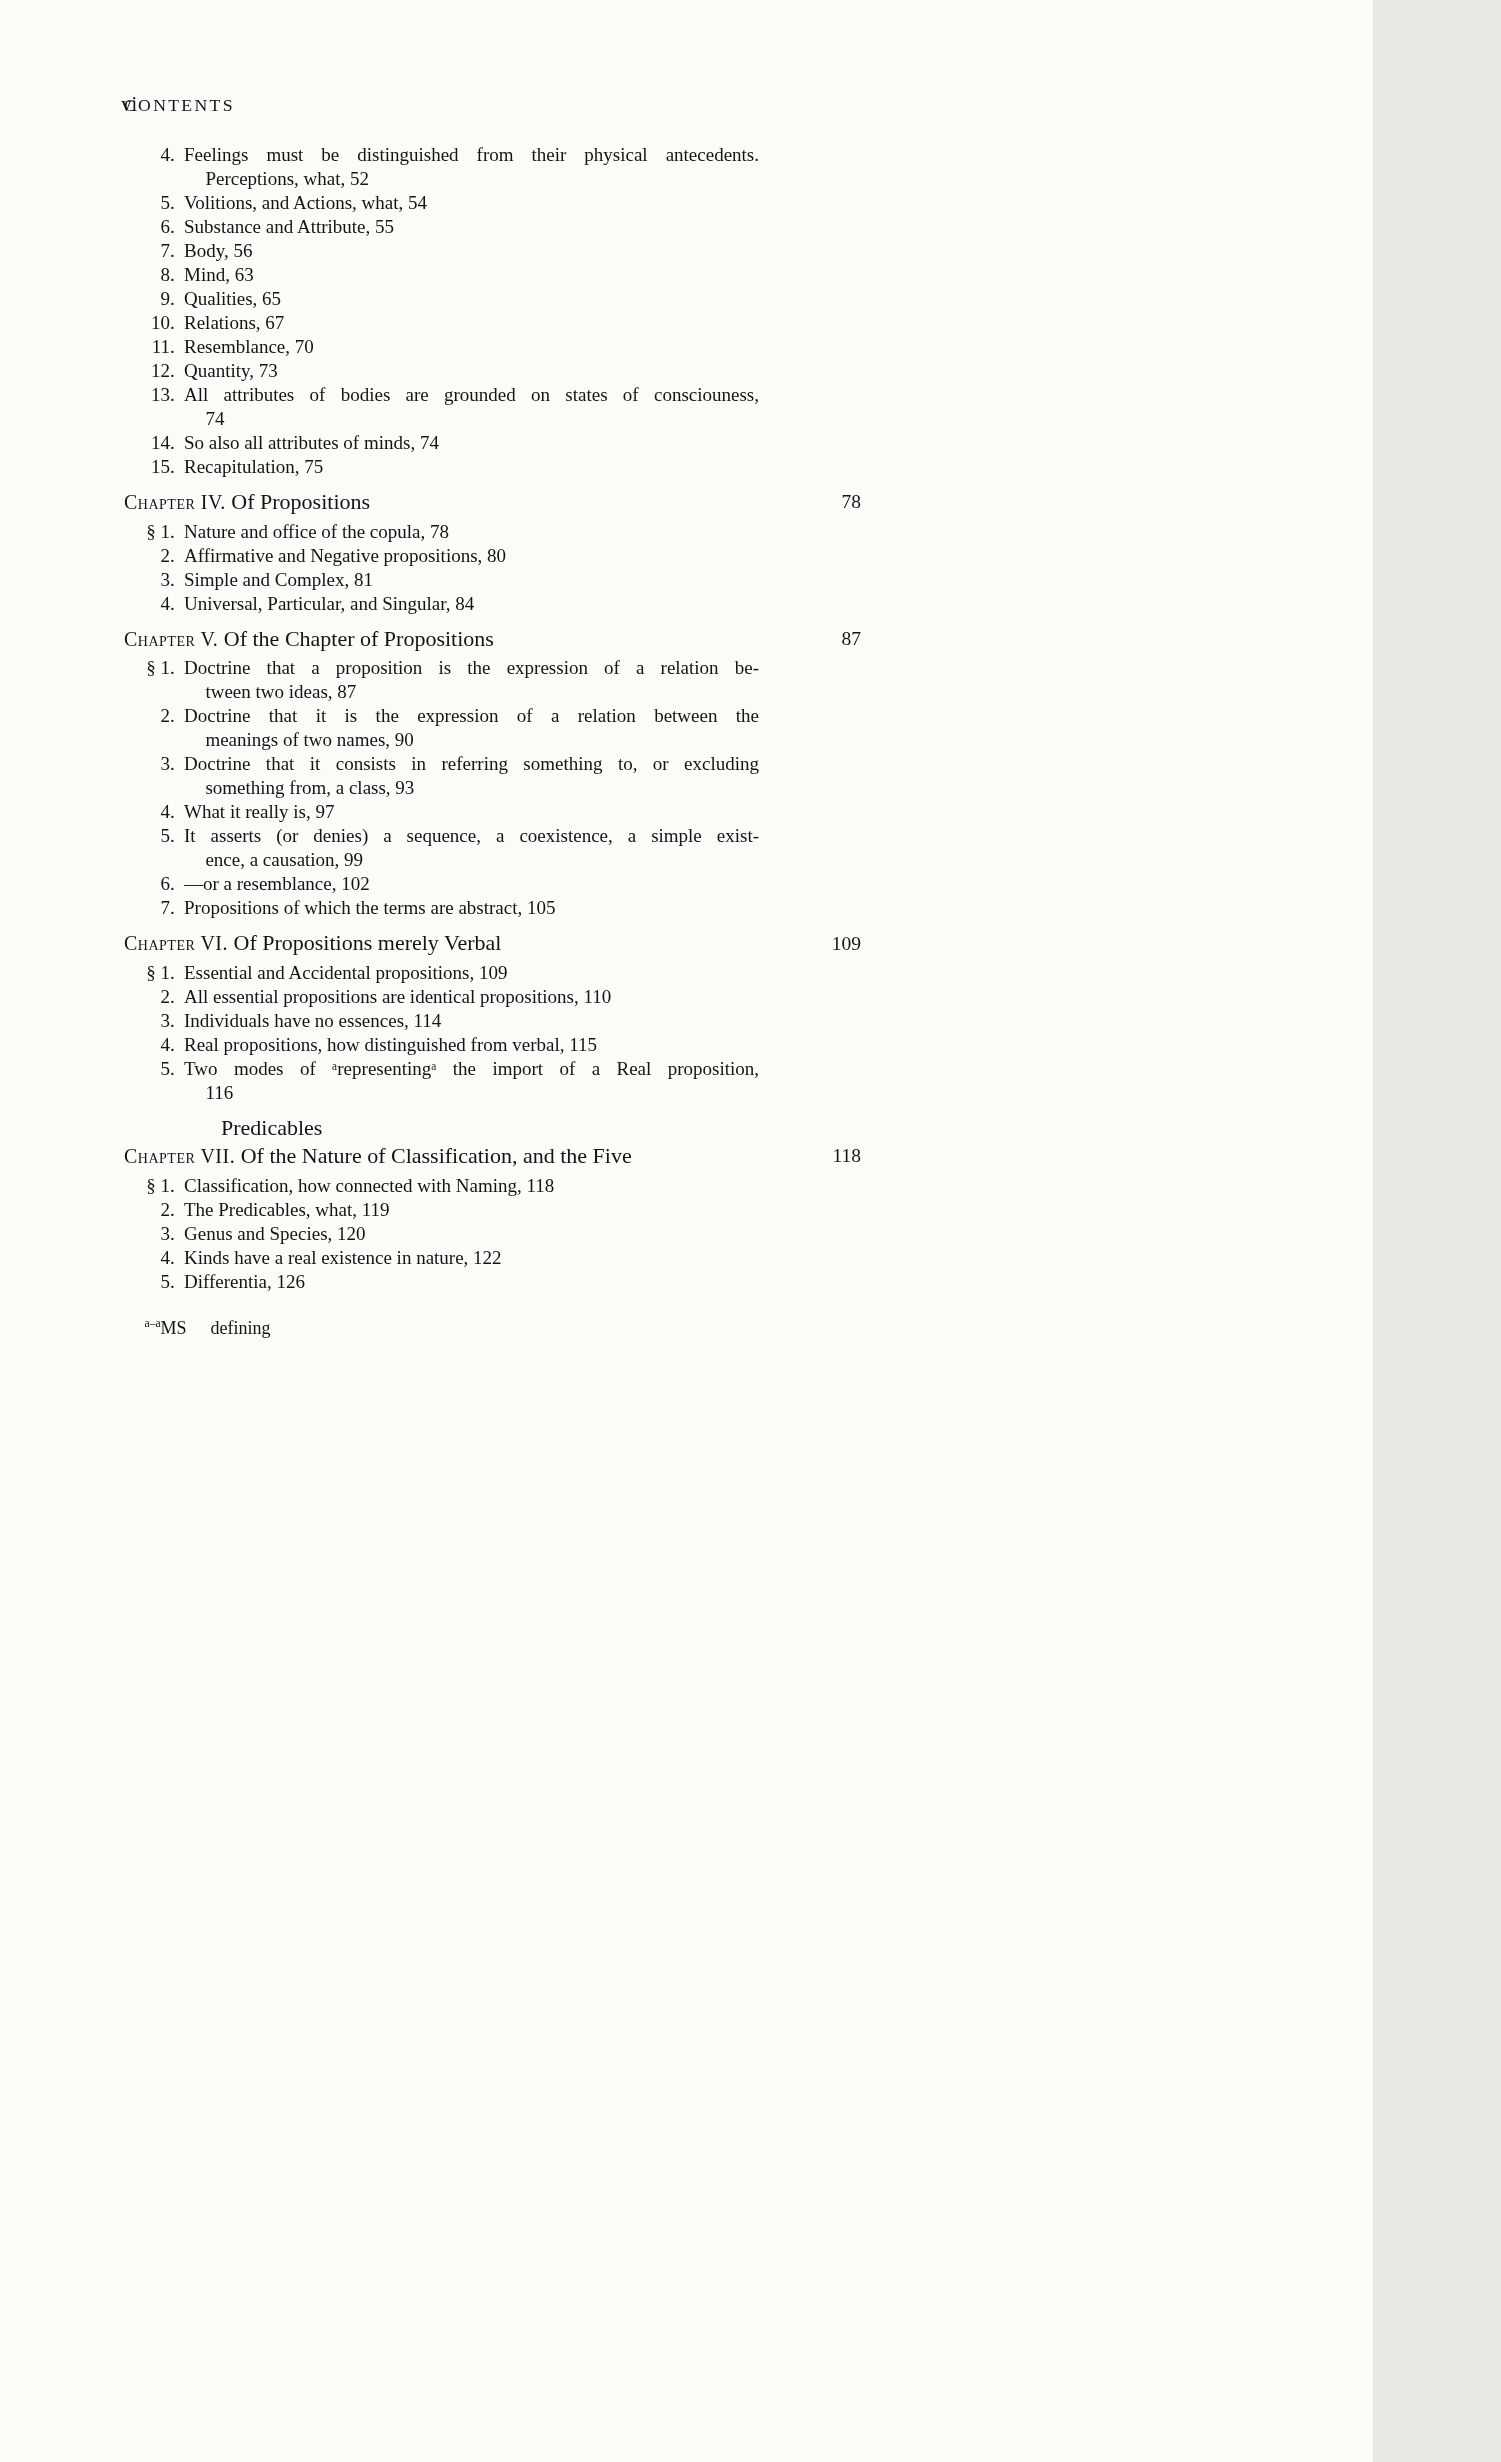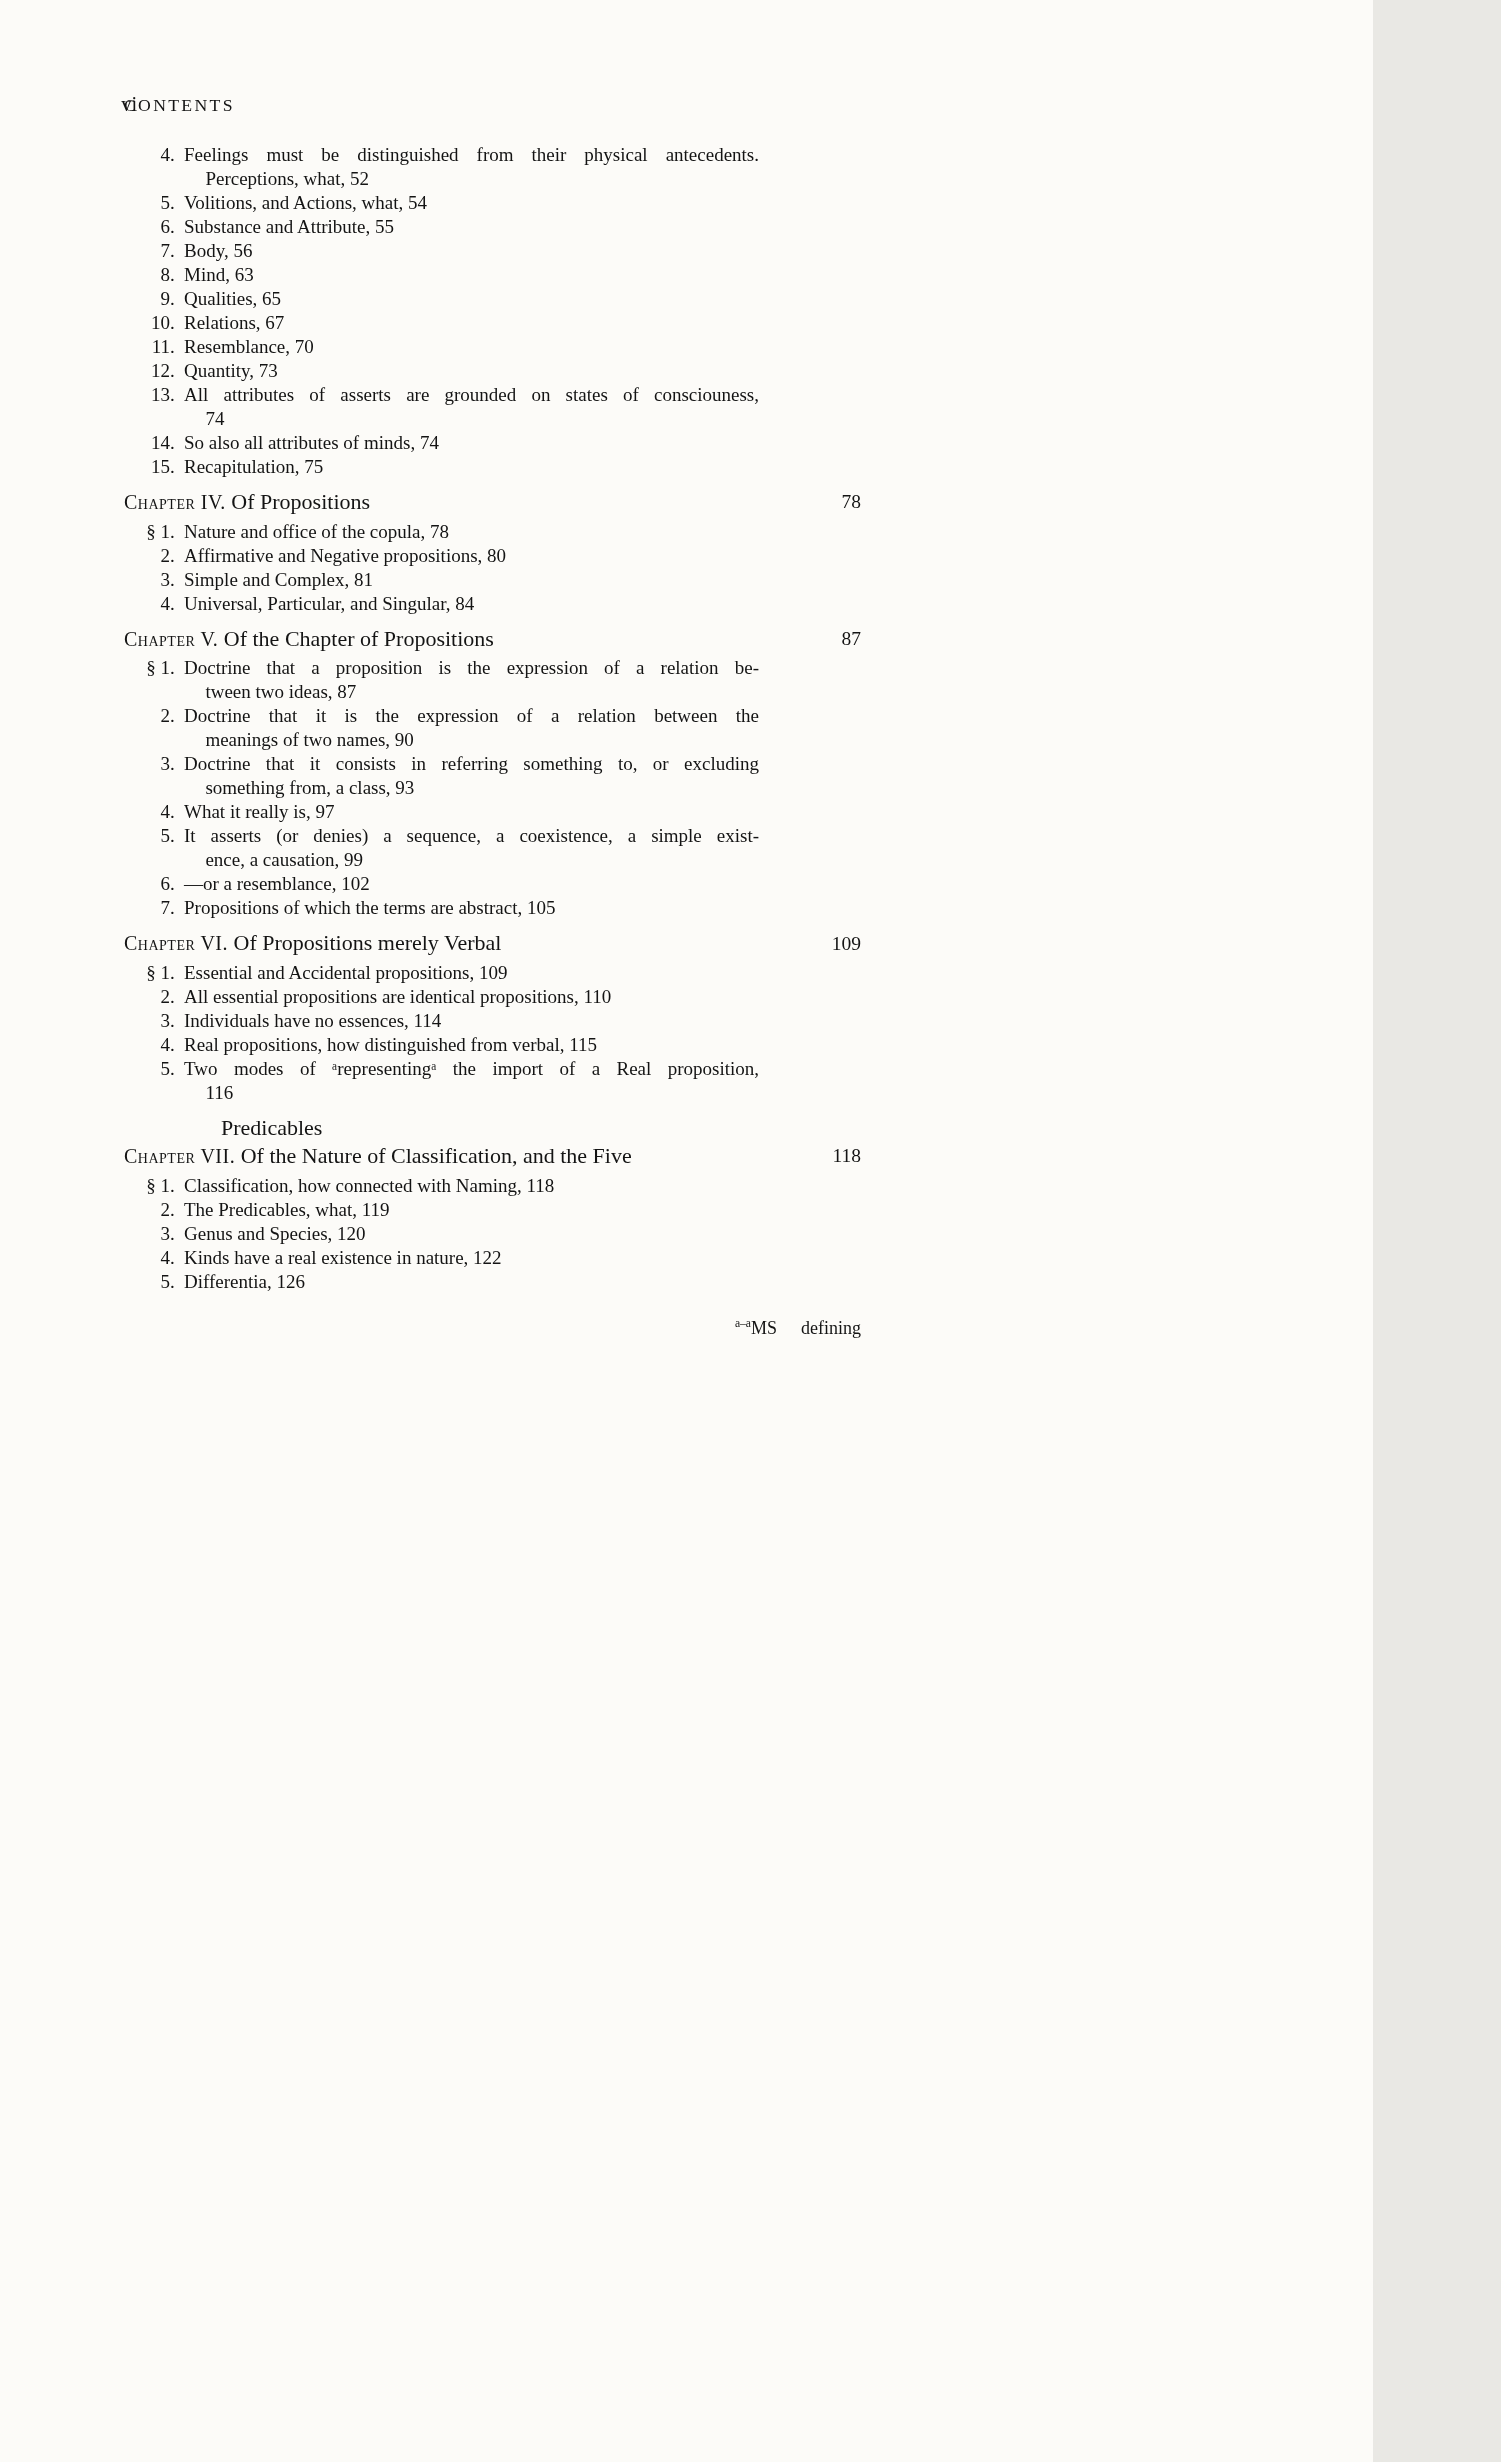--- a/index.html
+++ b/index.html
@@ -34,21 +34,21 @@
   .line-first.full { width: 575px; text-align: justify; text-align-last: justify; }
   .line-cont { display: block; margin-left: 21.4px; }
   
   .chapter { margin-top: 9px; }
   .ch-head { position: relative; margin-bottom: 3.7px; }
   .ch-line { font-size: 22px; line-height: 28px; }
   .ch-label { font-variant: small-caps; font-size: 20px; letter-spacing: 0.5px; }
   .ch-line2 { margin-left: 97px; }
   .ch-page { position: absolute; right: 0; bottom: 2.8px; font-size: 19.5px; }
   
-  .footnote { margin-top: 24px; margin-left: 20.5px; font-size: 18px; text-align: right; }
+  .footnote { margin-top: 24px; margin-left: 20.5px; font-size: 18px; }
   .footnote sup { font-size: 11.6px; vertical-align: super; line-height: 0; }
   .fn-text { display: inline-block; margin-left: 24px; }
 </style>
 </head>
 <body>
 
 <div class="page">
   <div class="content">
 
     <div class="header">
@@ -108,21 +108,21 @@
         </div>
         <div class="entry">
           <span class="num">12.</span>
           <span class="body">
             <span class="line-first">Quantity, 73</span>
           </span>
         </div>
         <div class="entry">
           <span class="num">13.</span>
           <span class="body">
-            <span class="line-first full">All attributes of asserts are grounded on states of consciouness,</span>
+            <span class="line-first full">All attributes of bodies are grounded on states of consciouness,</span>
             <span class="line-cont">74</span>
           </span>
         </div>
         <div class="entry">
           <span class="num">14.</span>
           <span class="body">
             <span class="line-first">So also all attributes of minds, 74</span>
           </span>
         </div>
         <div class="entry">

